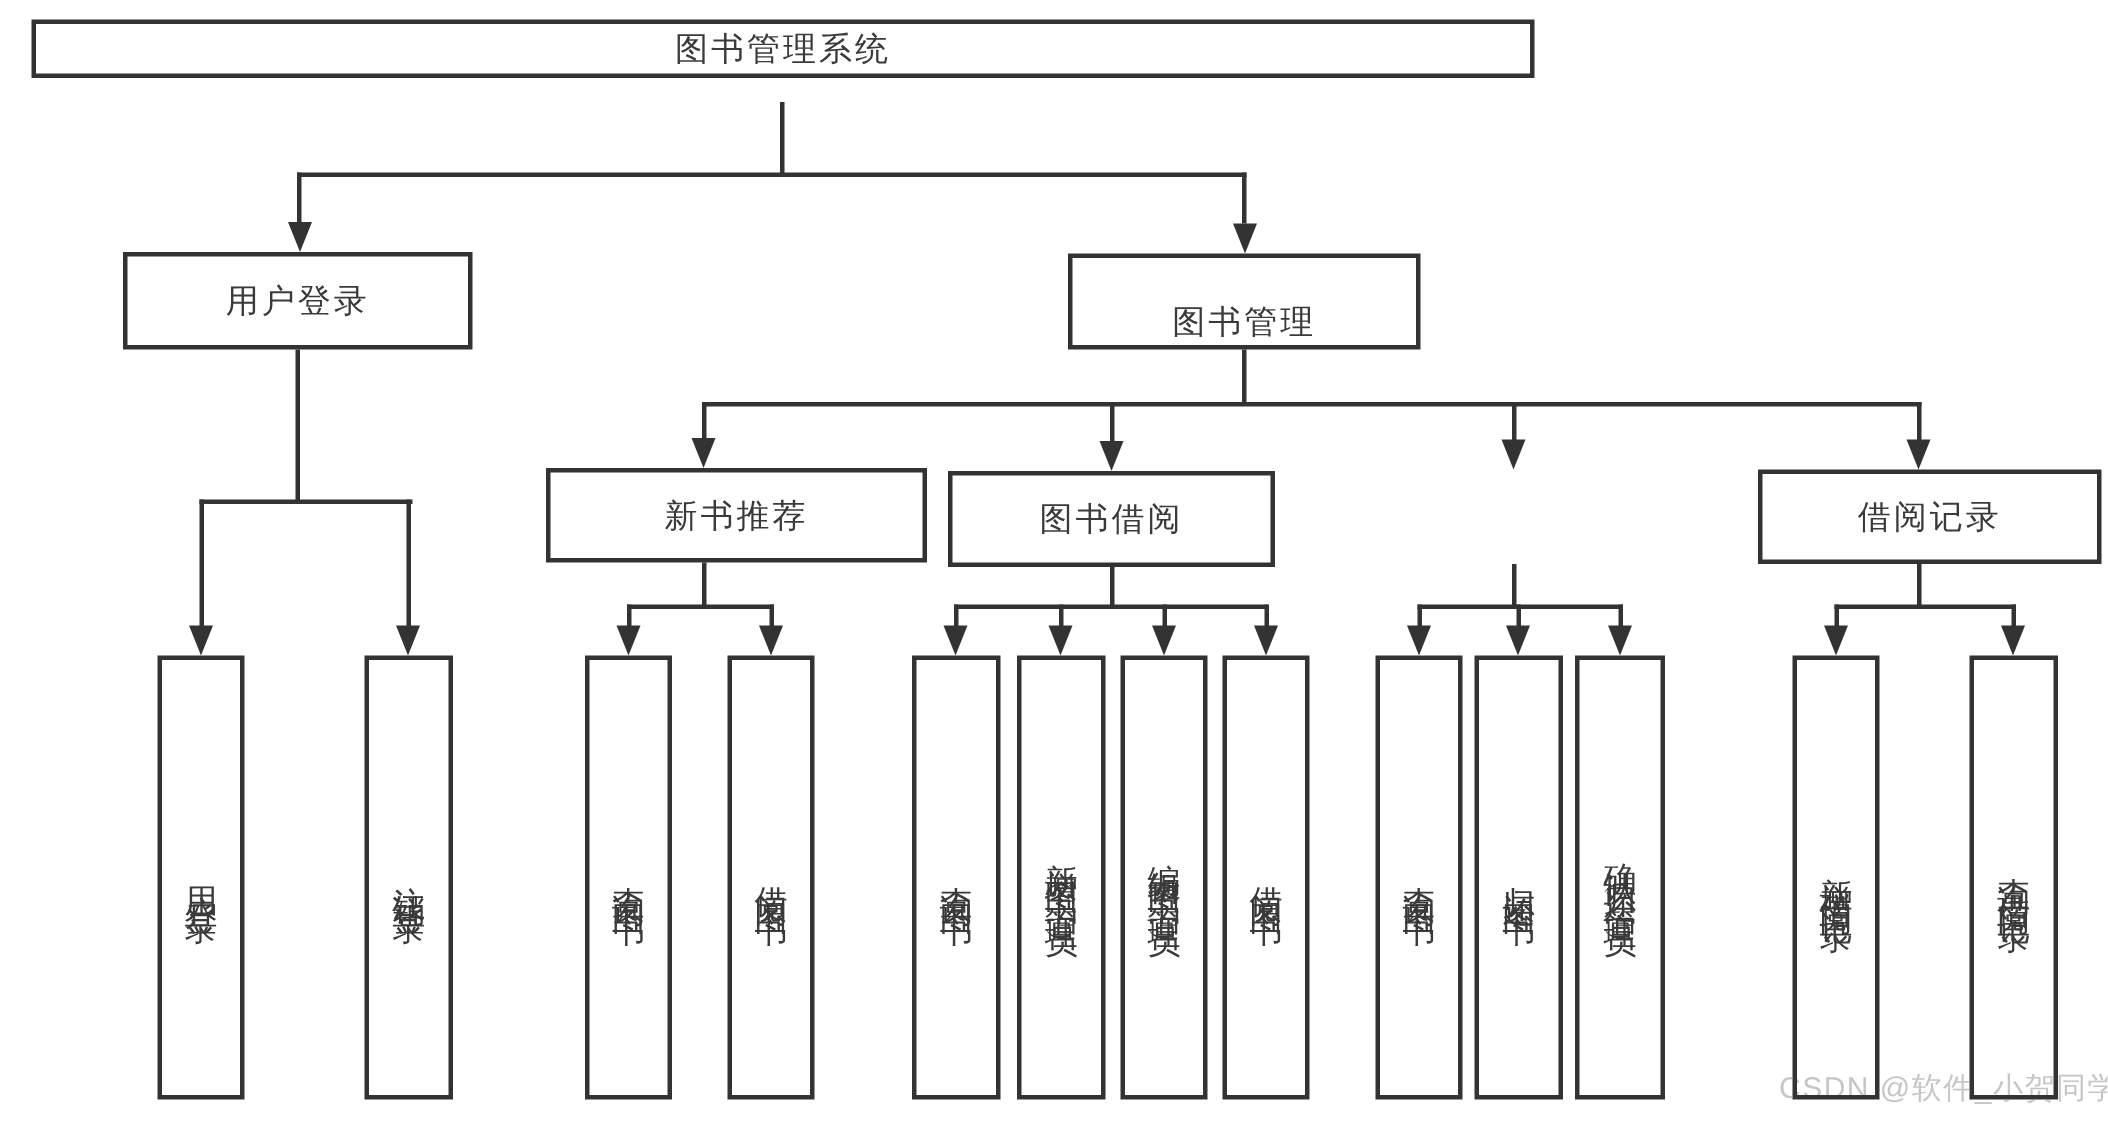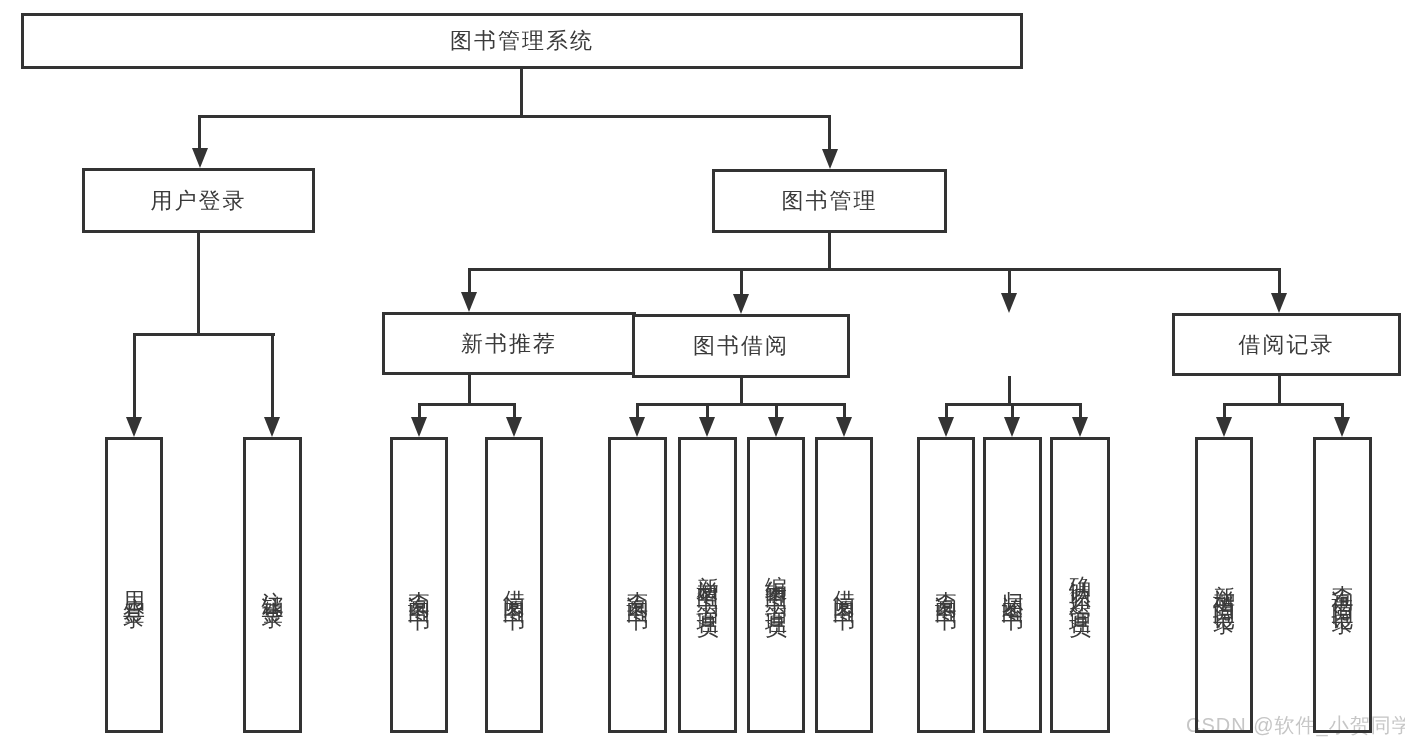--- a/index.html
+++ b/index.html
@@ -62,35 +62,35 @@
     white-space: nowrap;
     z-index: 10;
     mix-blend-mode: darken;
   }
 </style>
 </head>
 <body>
 
 <div id="canvas">
 
-  <div class="box" style="left:21px; top:13px; width:1002px; height:56px;text-align:right;">
+  <div class="box" style="left:21px; top:13px; width:1002px; height:39px;text-align:right;">
     <span>图书管理系统</span>
   </div>
 
   <div class="vl" style="left:520px; top:68px; height:49px;"></div>
   <div class="hl" style="left:198px; top:115px; width:633px;"></div>
   <div class="vl" style="left:198px; top:115px; height:33px;"></div>
   <div class="ah" style="left:192px; top:148px;"></div>
   <div class="vl" style="left:828px; top:115px; height:34px;"></div>
   <div class="ah" style="left:822px; top:149px;"></div>
 
   <div class="box" style="left:82px; top:168px; width:233px; height:65px;">
     <span>用户登录</span>
   </div>
-  <div class="box" style="left:712px; top:169px; width:235px; height:64px;">
+  <div class="box" style="left:712px; top:169px; width:235px; height:64px;align-items:flex-end;">
     <span>图书管理</span>
   </div>
 
   <div class="vl" style="left:197px; top:233px; height:102px;"></div>
   <div class="hl" style="left:133px; top:333px; width:142px;"></div>
   <div class="vl" style="left:133px; top:333px; height:85px;"></div>
   <div class="ah" style="left:126px; top:417px;"></div>
   <div class="vl" style="left:271px; top:333px; height:85px;"></div>
   <div class="ah" style="left:264px; top:417px;"></div>
 
@@ -98,21 +98,21 @@
   <div class="hl" style="left:468px; top:268px; width:813px;"></div>
   <div class="vl" style="left:468px; top:268px; height:25px;"></div>
   <div class="ah" style="left:461px; top:292px;"></div>
   <div class="vl" style="left:740px; top:268px; height:27px;"></div>
   <div class="ah" style="left:733px; top:294px;"></div>
   <div class="vl" style="left:1008px; top:268px; height:26px;"></div>
   <div class="ah" style="left:1001px; top:293px;"></div>
   <div class="vl" style="left:1278px; top:268px; height:26px;"></div>
   <div class="ah" style="left:1271px; top:293px;"></div>
 
-  <div class="box" style="left:364px; top:312px; width:254px; height:63px;margin-left:18px;">
+  <div class="box" style="left:364px; top:312px; width:254px; height:63px;">
     <span>新书推荐</span>
   </div>
   <div class="box" style="left:632px; top:314px; width:218px; height:64px;">
     <span>图书借阅</span>
   </div>
   <div class="box" style="left:1172px; top:313px; width:229px; height:63px;">
     <span>借阅记录</span>
   </div>
 
   <div class="vl" style="left:468px; top:375px; height:30px;"></div>

